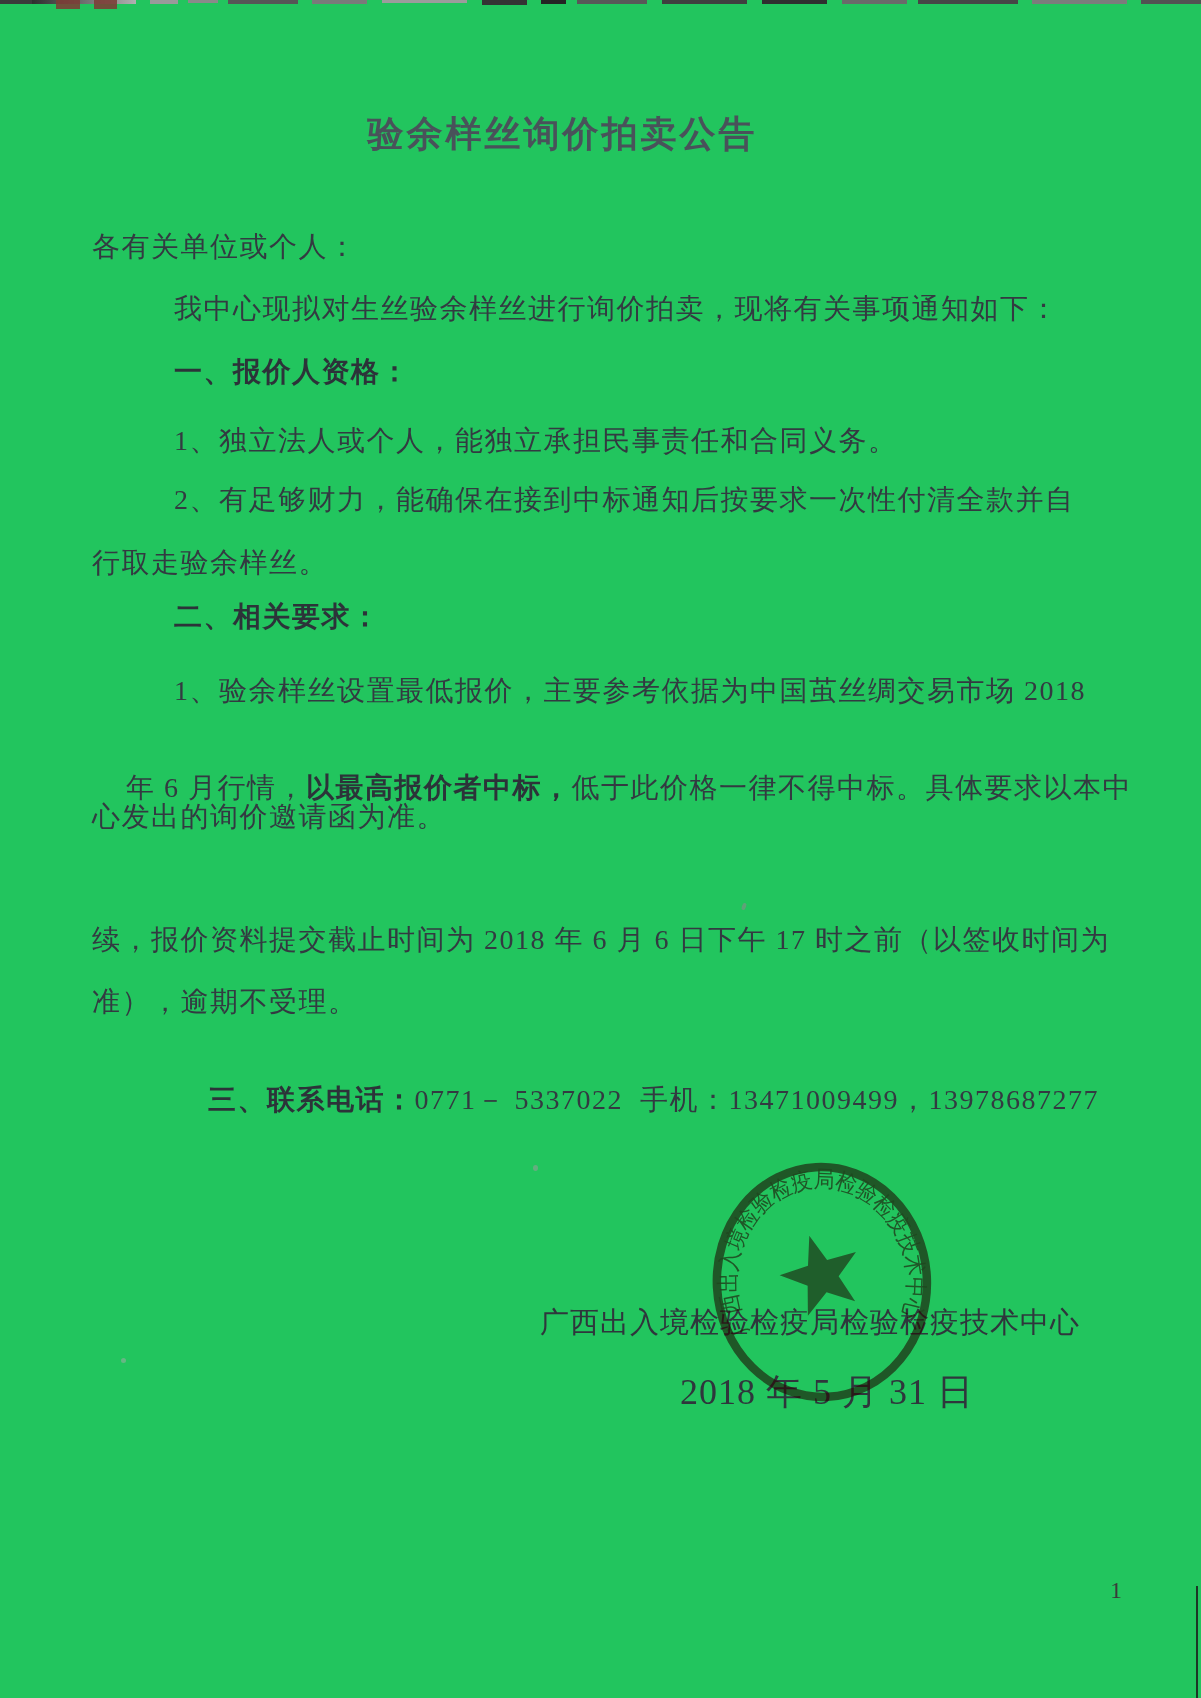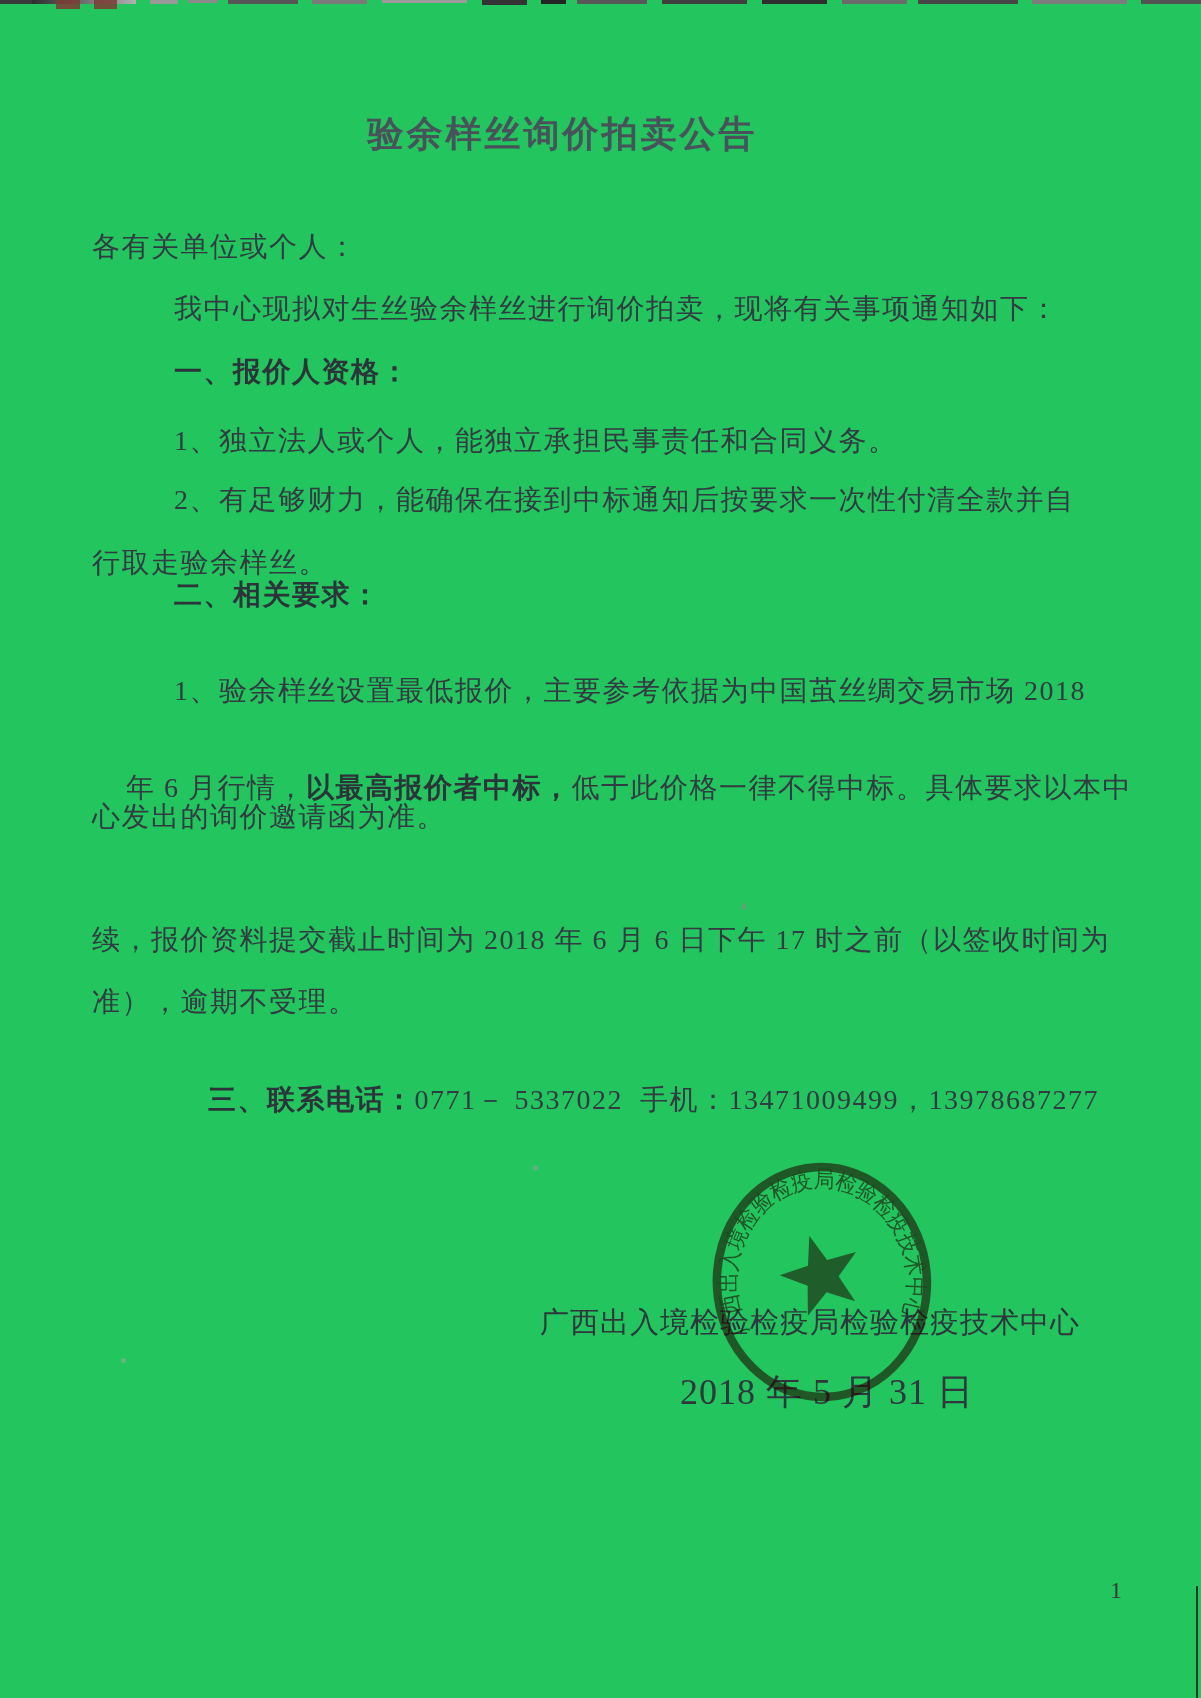--- a/index.html
+++ b/index.html
@@ -96,21 +96,21 @@
   <div class="line" style="left:92px;top:230px;">各有关单位或个人：</div>
 
   <div class="line bold" style="left:174px;top:355px;">一、报价人资格：</div>
 
   <div class="line" style="left:174px;top:424px;">1、独立法人或个人，能独立承担民事责任和合同义务。</div>
 
   <div class="line" style="left:174px;top:483px;text-align:center;">2、有足够财力，能确保在接到中标通知后按要求一次性付清全款并自</div>
 
   <div class="line" style="left:92px;top:546px;">行取走验余样丝。</div>
 
-  <div class="line bold" style="left:174px;top:578px;">二、相关要求：</div>
+  <div class="line bold" style="left:174px;top:600px;">二、相关要求：</div>
 
   <div class="line" style="left:174px;top:674px;">1、验余样丝设置最低报价，主要参考依据为中国茧丝绸交易市场 2018</div>
 
   <div class="line" style="left:92px;top:737px;">
     <span>年 6 月行情，</span><span class="bold">以最高报价者中标，</span><span>低于此价格一律不得中标。具体要求以本中</span>
   </div>
 
   <div class="line" style="left:92px;top:800px;">心发出的询价邀请函为准。</div>
 
 

